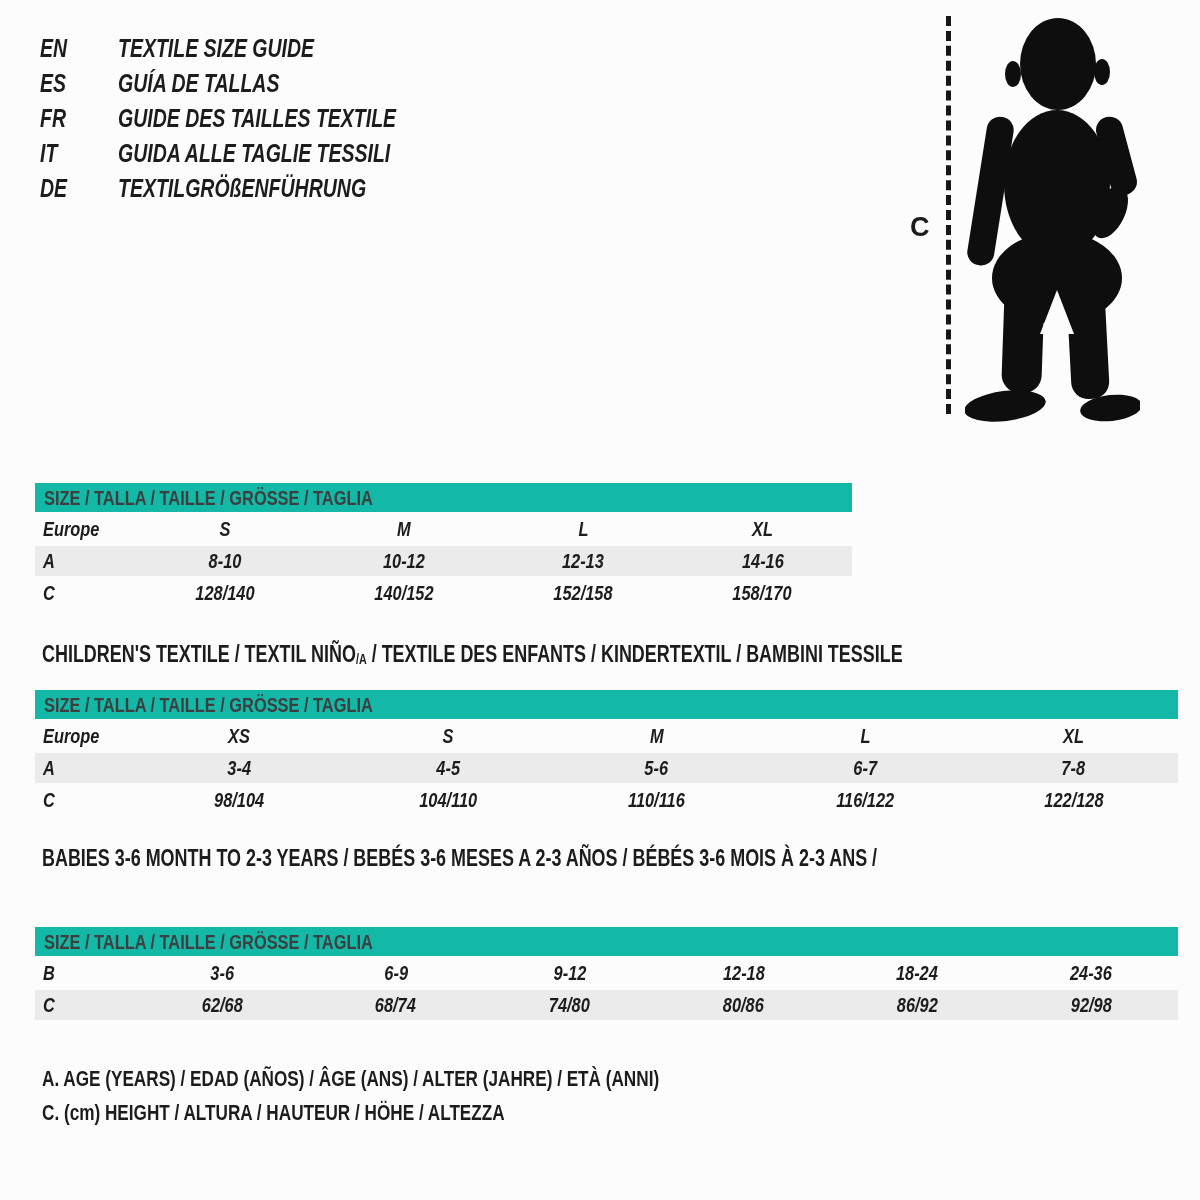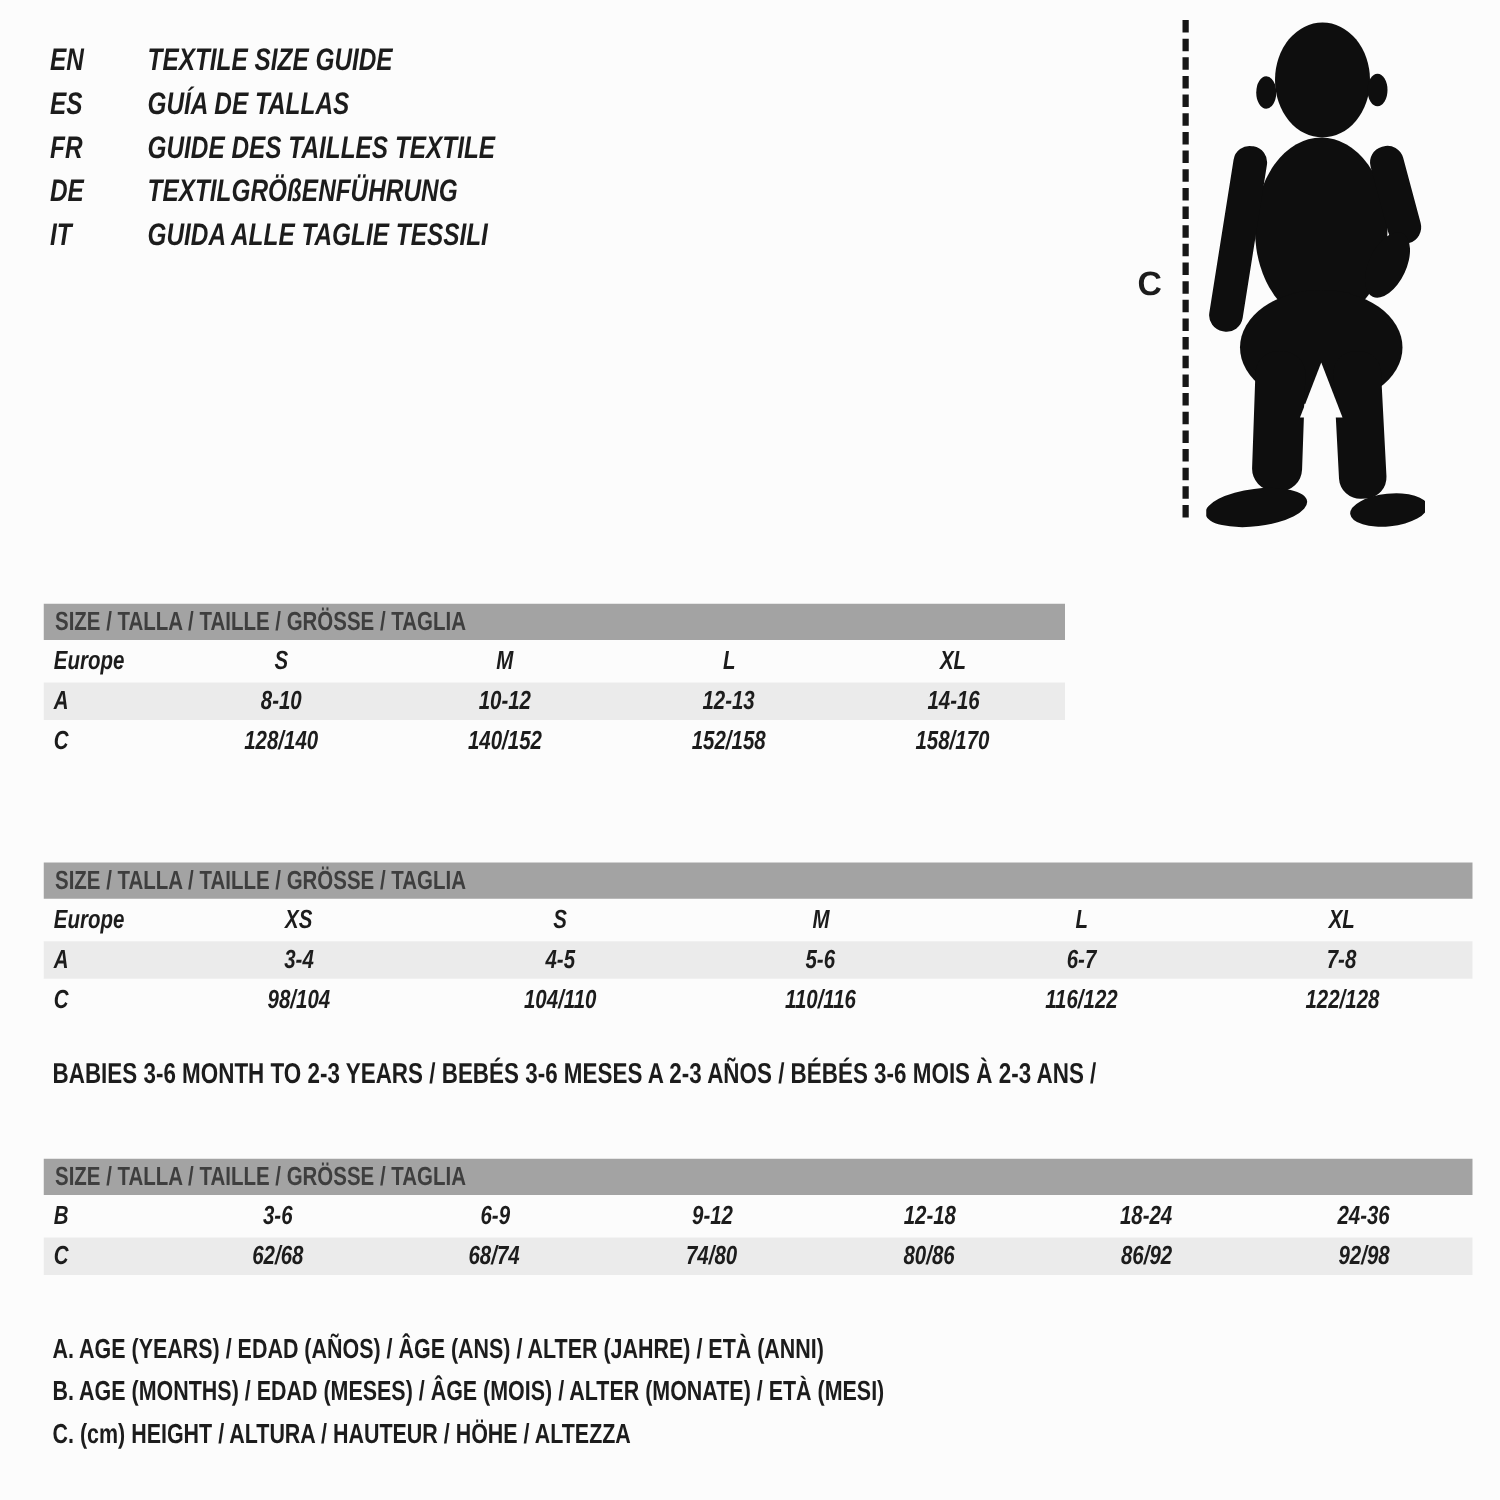--- a/index.html
+++ b/index.html
@@ -21,21 +21,21 @@
   .dash-line{position:absolute;left:946px;top:16px;height:398px;width:0;border-left:5px dashed #161616;}
   .fig-c{position:absolute;left:910px;top:212px;font-size:27px;}
   .baby{position:absolute;left:965px;top:16px;width:175px;height:415px;}
 
   
   .sec-title{position:absolute;font-size:23px;line-height:26px;}
   .sub-a{font-size:0.6em;vertical-align:-0.18em;}
 
   
   .stable{position:absolute;}
-  .tbar{height:29px;background:#a3a3a3;color:#3e3e3e;display:flex;align-items:center;
+  .tbar{height:29px;background:#14b8a6;color:#3e3e3e;display:flex;align-items:center;
         padding-left:9px;font-size:21px;margin-bottom:2px;}
   .trow{display:flex;align-items:center;height:30px;margin-bottom:2px;font-size:21px;font-style:italic;}
   .trow.shaded{background:#ebebeb;}
   .tcell.label{width:100px;padding-left:8px;box-sizing:border-box;}
   .tcell.val{flex:1;text-align:center;}
 
   
   .babies-title{position:absolute;left:42px;top:841px;font-size:23px;line-height:35px;}
 
   
@@ -53,26 +53,26 @@
     </div>
     <div class="lang-row">
       <span class="lang-code"><span class="cnd-l">ES</span></span>
       <span class="cnd-l">GUÍA DE TALLAS</span>
     </div>
     <div class="lang-row">
       <span class="lang-code"><span class="cnd-l">FR</span></span>
       <span class="cnd-l">GUIDE DES TAILLES TEXTILE</span>
     </div>
     <div class="lang-row">
+      <span class="lang-code"><span class="cnd-l">IT</span></span>
+      <span class="cnd-l">GUIDA ALLE TAGLIE TESSILI</span>
+    </div>
+    <div class="lang-row">
       <span class="lang-code"><span class="cnd-l">DE</span></span>
       <span class="cnd-l">TEXTILGRÖßENFÜHRUNG</span>
-    </div>
-    <div class="lang-row">
-      <span class="lang-code"><span class="cnd-l">IT</span></span>
-      <span class="cnd-l">GUIDA ALLE TAGLIE TESSILI</span>
     </div>
   </div>
 
   <div class="dash-line"></div>
   <div class="fig-c">C</div>
   <svg class="baby" viewBox="0 0 175 415" xmlns="http://www.w3.org/2000/svg">
     <g fill="#0e0e0e">
       <ellipse cx="93" cy="48" rx="38" ry="46"></ellipse>
       <ellipse cx="48" cy="58" rx="8" ry="13"></ellipse>
       <ellipse cx="137" cy="56" rx="8" ry="13"></ellipse>
@@ -111,20 +111,23 @@
         <div class="trow">
           <div class="tcell label"><span class="cnd-l">C</span></div>
           <div class="tcell val"><span class="cnd">128/140</span></div>
           <div class="tcell val"><span class="cnd">140/152</span></div>
           <div class="tcell val"><span class="cnd">152/158</span></div>
           <div class="tcell val"><span class="cnd">158/170</span></div>
         </div>
       </div>
   </div>
 
+  <div class="sec-title" style="left:42px;top:641px;">
+    <span class="cnd-l"><span>CHILDREN'S TEXTILE / TEXTIL NIÑO</span><span class="sub-a">/A</span><span> / TEXTILE DES ENFANTS / KINDERTEXTIL / BAMBINI TESSILE</span></span>
+  </div>
   <div class="stable" style="left:35px;top:690px;width:1143px;">
     <div class="tbar">
       <span class="cnd-l">SIZE / TALLA / TAILLE / GRÖSSE / TAGLIA</span>
     </div>
     <div>
         <div class="trow">
           <div class="tcell label"><span class="cnd-l">Europe</span></div>
           <div class="tcell val"><span class="cnd">XS</span></div>
           <div class="tcell val"><span class="cnd">S</span></div>
           <div class="tcell val"><span class="cnd">M</span></div>
@@ -174,17 +177,16 @@
           <div class="tcell val"><span class="cnd">74/80</span></div>
           <div class="tcell val"><span class="cnd">80/86</span></div>
           <div class="tcell val"><span class="cnd">86/92</span></div>
           <div class="tcell val"><span class="cnd">92/98</span></div>
         </div>
       </div>
   </div>
 
   <div class="legend">
     <div><span class="cnd-l">A. AGE (YEARS) / EDAD (AÑOS) / ÂGE (ANS) / ALTER (JAHRE) / ETÀ (ANNI)</span></div>
-    <div><span class="cnd-l">B. AGE (MONTHS) / EDAD (MESES) / ÂGE (MOIS) / ALTER (MONATE) / ETÀ (MESI)</span></div>
     <div><span class="cnd-l">C. (cm) HEIGHT / ALTURA / HAUTEUR / HÖHE / ALTEZZA</span></div>
   </div>
 
 </div>
 
 </body></html>

